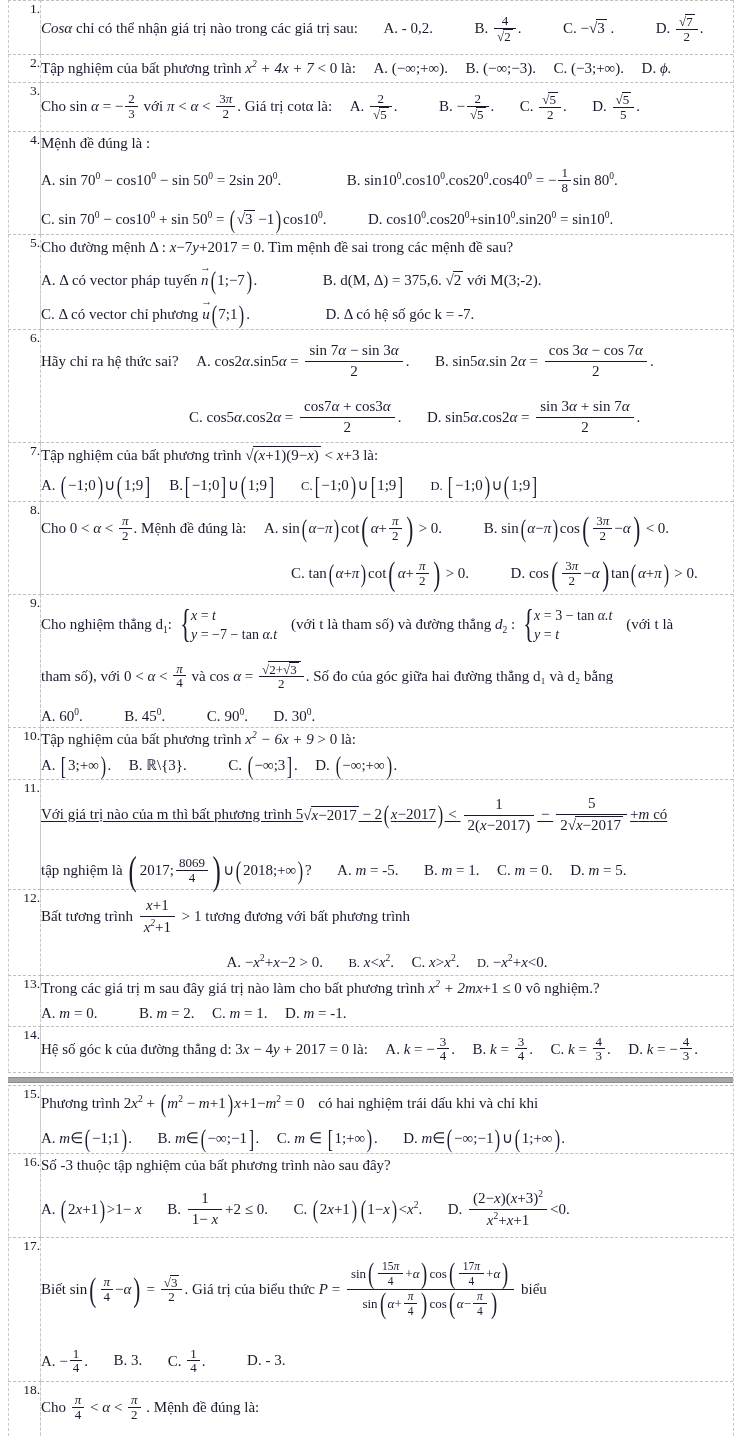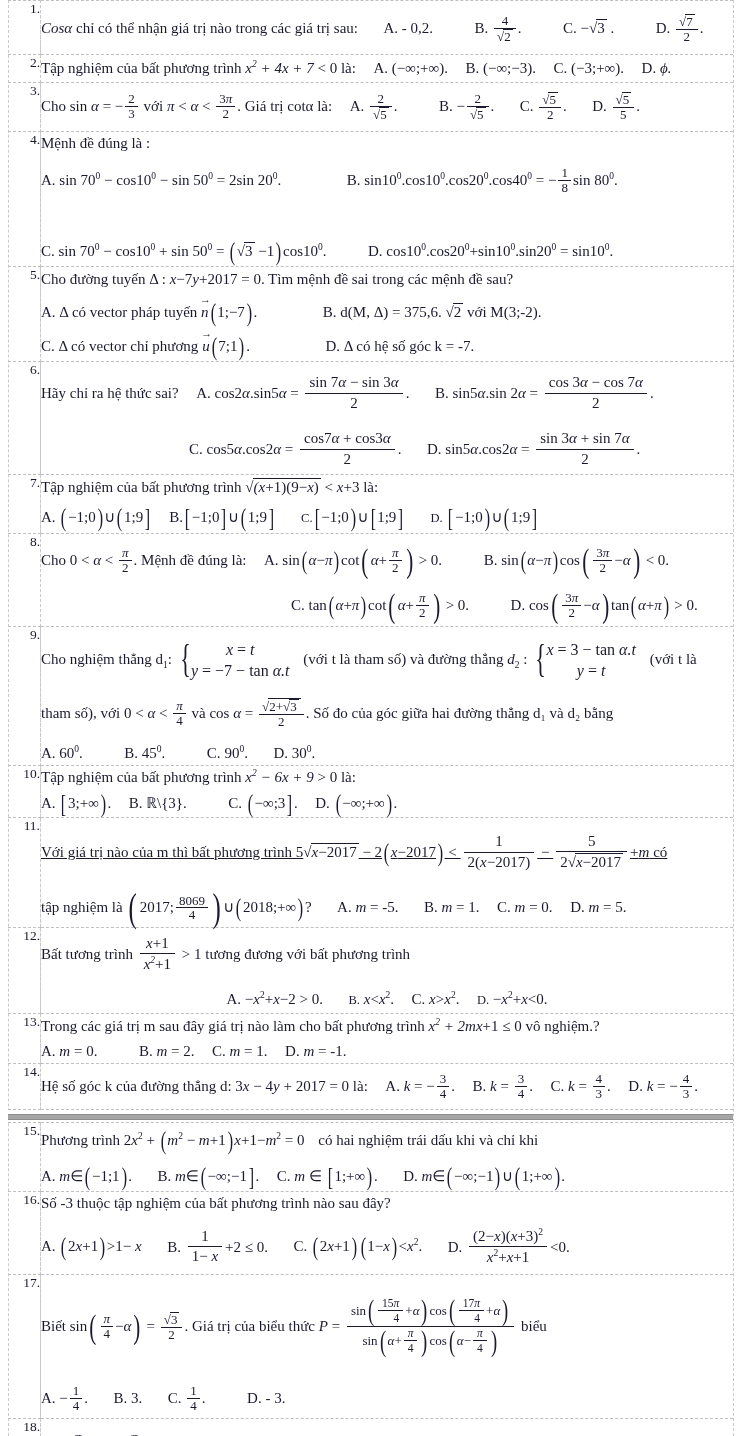--- a/index.html
+++ b/index.html
@@ -78,21 +78,21 @@
     display:inline-block;
     vertical-align:middle;
     text-align:center;
     margin:0 2px;
     line-height:1.05;
     position:relative;
     top:-1px;
   }
   .frac .n{ display:block; padding:0 3px; font-size:13px; }
   .frac .d{ display:block; padding:0 3px; font-size:13px; border-top:1px solid #1a1a2e; }
-  .frac.sm .n,.frac.sm .d{ font-size:11.5px;text-align:right; }
+  .frac.sm .n,.frac.sm .d{ font-size:11.5px; }
   .sup{ font-size:9.5px; vertical-align:super; }
   .sub{ font-size:9.5px; vertical-align:sub; }
   .sqrt{ display:inline-block; white-space:nowrap; }
   .sqrt > .rad{ }
   .sqrt > .arg{
     border-top:1px solid #1a1a2e;
     padding:0 2px 0 1px;
     margin-left:-1px;
     display:inline-block;
   }
@@ -115,23 +115,23 @@
     display:inline-block;
     font-size:40px;
     line-height:0.62;
     transform:scaleX(0.55);
     vertical-align:middle;
     position:relative; top:-1px;
   }
   .sys{
     display:inline-block;
     vertical-align:middle;
-    text-align:center;
+    text-align:left;
     line-height:1.35;
-    font-size:16px;
+    font-size:14px;
     margin-left:-4px;
   }
   .sys > div{ display:block; white-space:nowrap; }
   .bigfrac{
     display:inline-block;
     vertical-align:middle;
     text-align:center;
     margin:0 3px;
     position:relative; top:-1px;
   }
@@ -217,33 +217,33 @@
 
     <tr>
       <td class="num">4.</td>
       <td class="body">
         <div class="line" style="padding-top:3px;">Mệnh đề đúng là :</div>
         <div class="line" style="padding-top:11px;">
           <span class="opt"><span>A.</span> sin 70<span class="sup">0</span> − cos10<span class="sup">0</span> − sin 50<span class="sup">0</span> = 2sin 20<span class="sup">0</span>.</span>
           <span class="gap xl"></span>
           <span class="opt"><span>B.</span> sin10<span class="sup">0</span>.cos10<span class="sup">0</span>.cos20<span class="sup">0</span>.cos40<span class="sup">0</span> = −<span class="frac"><span class="n">1</span><span class="d">8</span></span>sin 80<span class="sup">0</span>.</span>
         </div>
-        <div class="line" style="padding-top:12px;padding-bottom:4px;margin-top:32px;">
+        <div class="line" style="padding-top:12px;padding-bottom:4px;">
           <span class="opt"><span>C.</span> sin 70<span class="sup">0</span> − cos10<span class="sup">0</span> + sin 50<span class="sup">0</span> = <span class="paren">(</span><span class="sqrt"><span class="rad">√</span><span class="arg">3</span></span> −1<span class="paren">)</span>cos10<span class="sup">0</span>.</span>
           <span class="gap l"></span>
           <span class="opt"><span>D.</span> cos10<span class="sup">0</span>.cos20<span class="sup">0</span>+sin10<span class="sup">0</span>.sin20<span class="sup">0</span> = sin10<span class="sup">0</span>.</span>
         </div>
       </td>
     </tr>
 
     <tr>
       <td class="num">5.</td>
       <td class="body">
         <div class="line" style="padding-top:4px;">
-          <span>Cho đường tuyến</span> Δ : <span class="it">x</span>−7<span class="it">y</span>+2017 = 0<span>. Tìm mệnh đề sai trong các mệnh đề sau?</span>
+          <span>Cho đường mệnh</span> Δ : <span class="it">x</span>−7<span class="it">y</span>+2017 = 0<span>. Tìm mệnh đề sai trong các mệnh đề sau?</span>
         </div>
         <div class="line" style="padding-top:11px;">
           <span class="opt"><span>A.</span> Δ <span>có vector pháp tuyến</span> <span class="vec">n</span><span class="paren">(</span>1;−7<span class="paren">)</span>.</span>
           <span class="gap xl"></span>
           <span class="opt"><span>B.</span> <span>d(M, Δ) = 375,6.</span> <span class="sqrt"><span class="rad">√</span><span class="arg">2</span></span> <span>với M(3;-2).</span></span>
         </div>
         <div class="line" style="padding-top:12px;padding-bottom:4px;">
           <span class="opt"><span>C.</span> Δ <span>có vector chỉ phương</span> <span class="vec">u</span><span class="paren">(</span>7;1<span class="paren">)</span>.</span>
           <span class="gap xl"></span><span class="gap s"></span>
           <span class="opt"><span>D.</span> Δ <span>có hệ số góc k = -7.</span></span>

